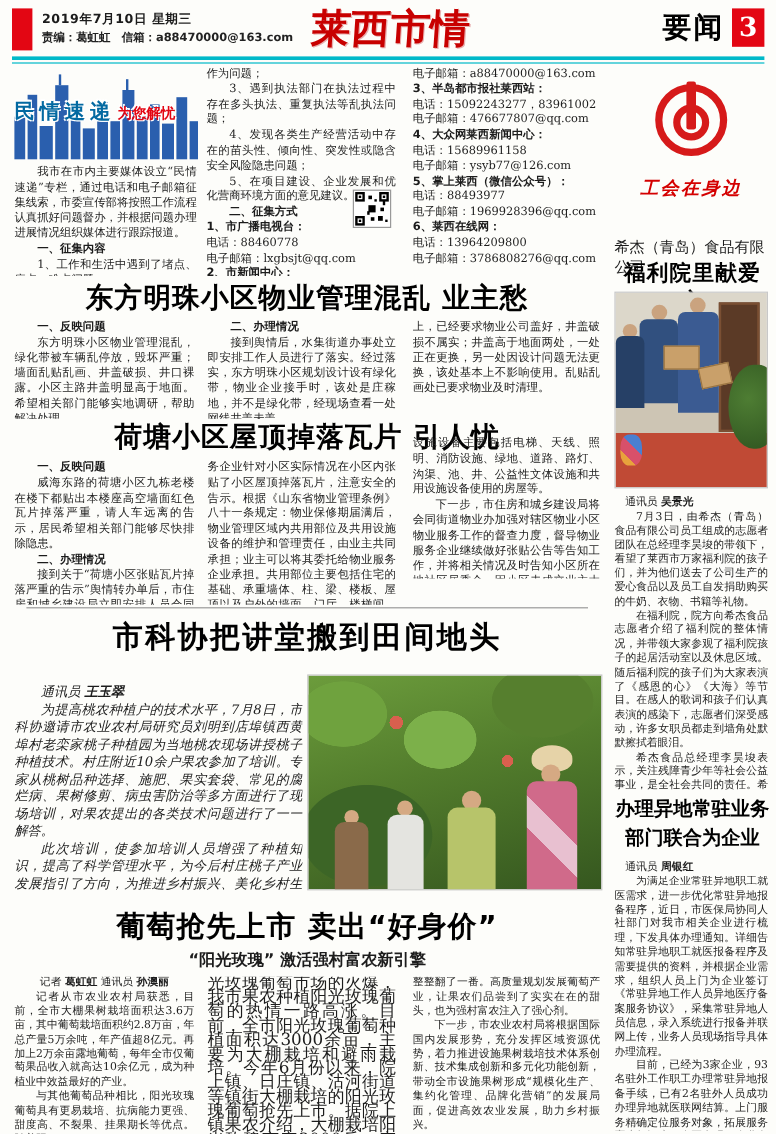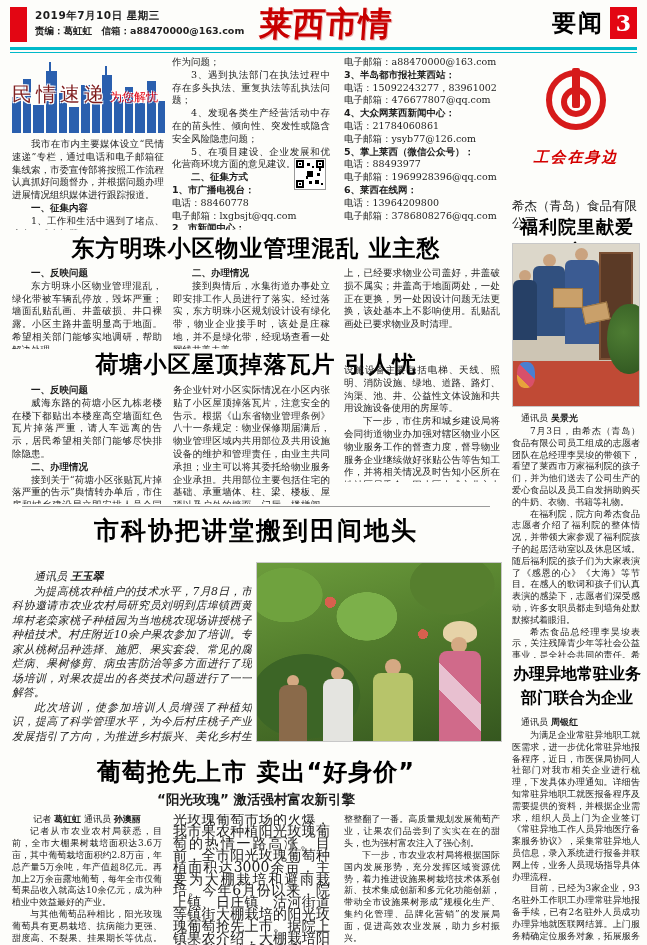--- a/index.html
+++ b/index.html
@@ -26,23 +26,23 @@
   .subhead{font-family:"DejaVu Sans",sans-serif;font-weight:bold;text-indent:2em;font-size:9.5px}
   .chead{font-family:"DejaVu Sans",sans-serif;font-weight:bold;text-indent:0;font-size:9.5px}
   .headline{font-family:"DejaVu Sans",sans-serif;font-weight:bold;text-align:center;color:#000}
   .byline{text-align:center}
   .byline b{font-family:"DejaVu Sans",sans-serif}
 
   
   .banner{left:10px;top:57px;width:156px;height:76px}
   .banner svg{position:absolute;left:0;bottom:0}
   .banner-text{position:absolute;left:2px;top:24px;width:154px;display:flex;align-items:baseline}
-  .bt1{color:#7f1d1d;font-weight:normal;font-size:20px;letter-spacing:4px;font-family:"DejaVu Sans",sans-serif;
+  .bt1{color:#0369a1;font-weight:bold;font-size:17px;letter-spacing:4px;font-family:"DejaVu Sans",sans-serif;
        text-shadow:-1px -1px 0 #fff,1px -1px 0 #fff,-1px 1px 0 #fff,1px 1px 0 #fff}
-  .bt2{color:#e30613;font-weight:normal;font-size:12px;font-family:"DejaVu Sans",sans-serif;margin-left:2px;
+  .bt2{color:#e30613;font-weight:bold;font-size:12px;font-family:"DejaVu Sans",sans-serif;margin-left:2px;
        text-shadow:-1px -1px 0 #fff,1px 1px 0 #fff}
 
   .mq-col1{left:12px;top:138px;width:152px;height:92px}
   .mq-col2{left:172px;top:56px;width:158px;height:174px}
   .mq-col3{left:344px;top:56px;width:158px;height:174px}
   .qr{left:294px;top:158px;width:32px;height:32px;background:#fff;border:1px solid #999}
 
   
   .s1-head{left:12px;top:233px;width:488px;font-size:23px;letter-spacing:1px}
   .s1-c1{left:12px;top:267px;width:150px;height:82px}
@@ -190,21 +190,21 @@
       </g>
   </svg>
 </div>
 
 <div class="abs col nb mq-col3">
   <div class="flush">电子邮箱：a88470000@163.com</div>
   <div class="chead">3、半岛都市报社莱西站：</div>
   <div class="flush">电话：15092243277，83961002</div>
   <div class="flush">电子邮箱：476677807@qq.com</div>
   <div class="chead">4、大众网莱西新闻中心：</div>
-  <div class="flush">电话：21784060861</div>
+  <div class="flush">电话：15689961158</div>
   <div class="flush">电子邮箱：ysyb77@126.com</div>
   <div class="chead">5、掌上莱西（微信公众号）：</div>
   <div class="flush">电话：88493977</div>
   <div class="flush">电子邮箱：1969928396@qq.com</div>
   <div class="chead">6、莱西在线网：</div>
   <div class="flush">电话：13964209800</div>
   <div class="flush">电子邮箱：3786808276@qq.com</div>
 </div>
 
 <div class="abs headline s1-head">东方明珠小区物业管理混乱 业主愁</div>

